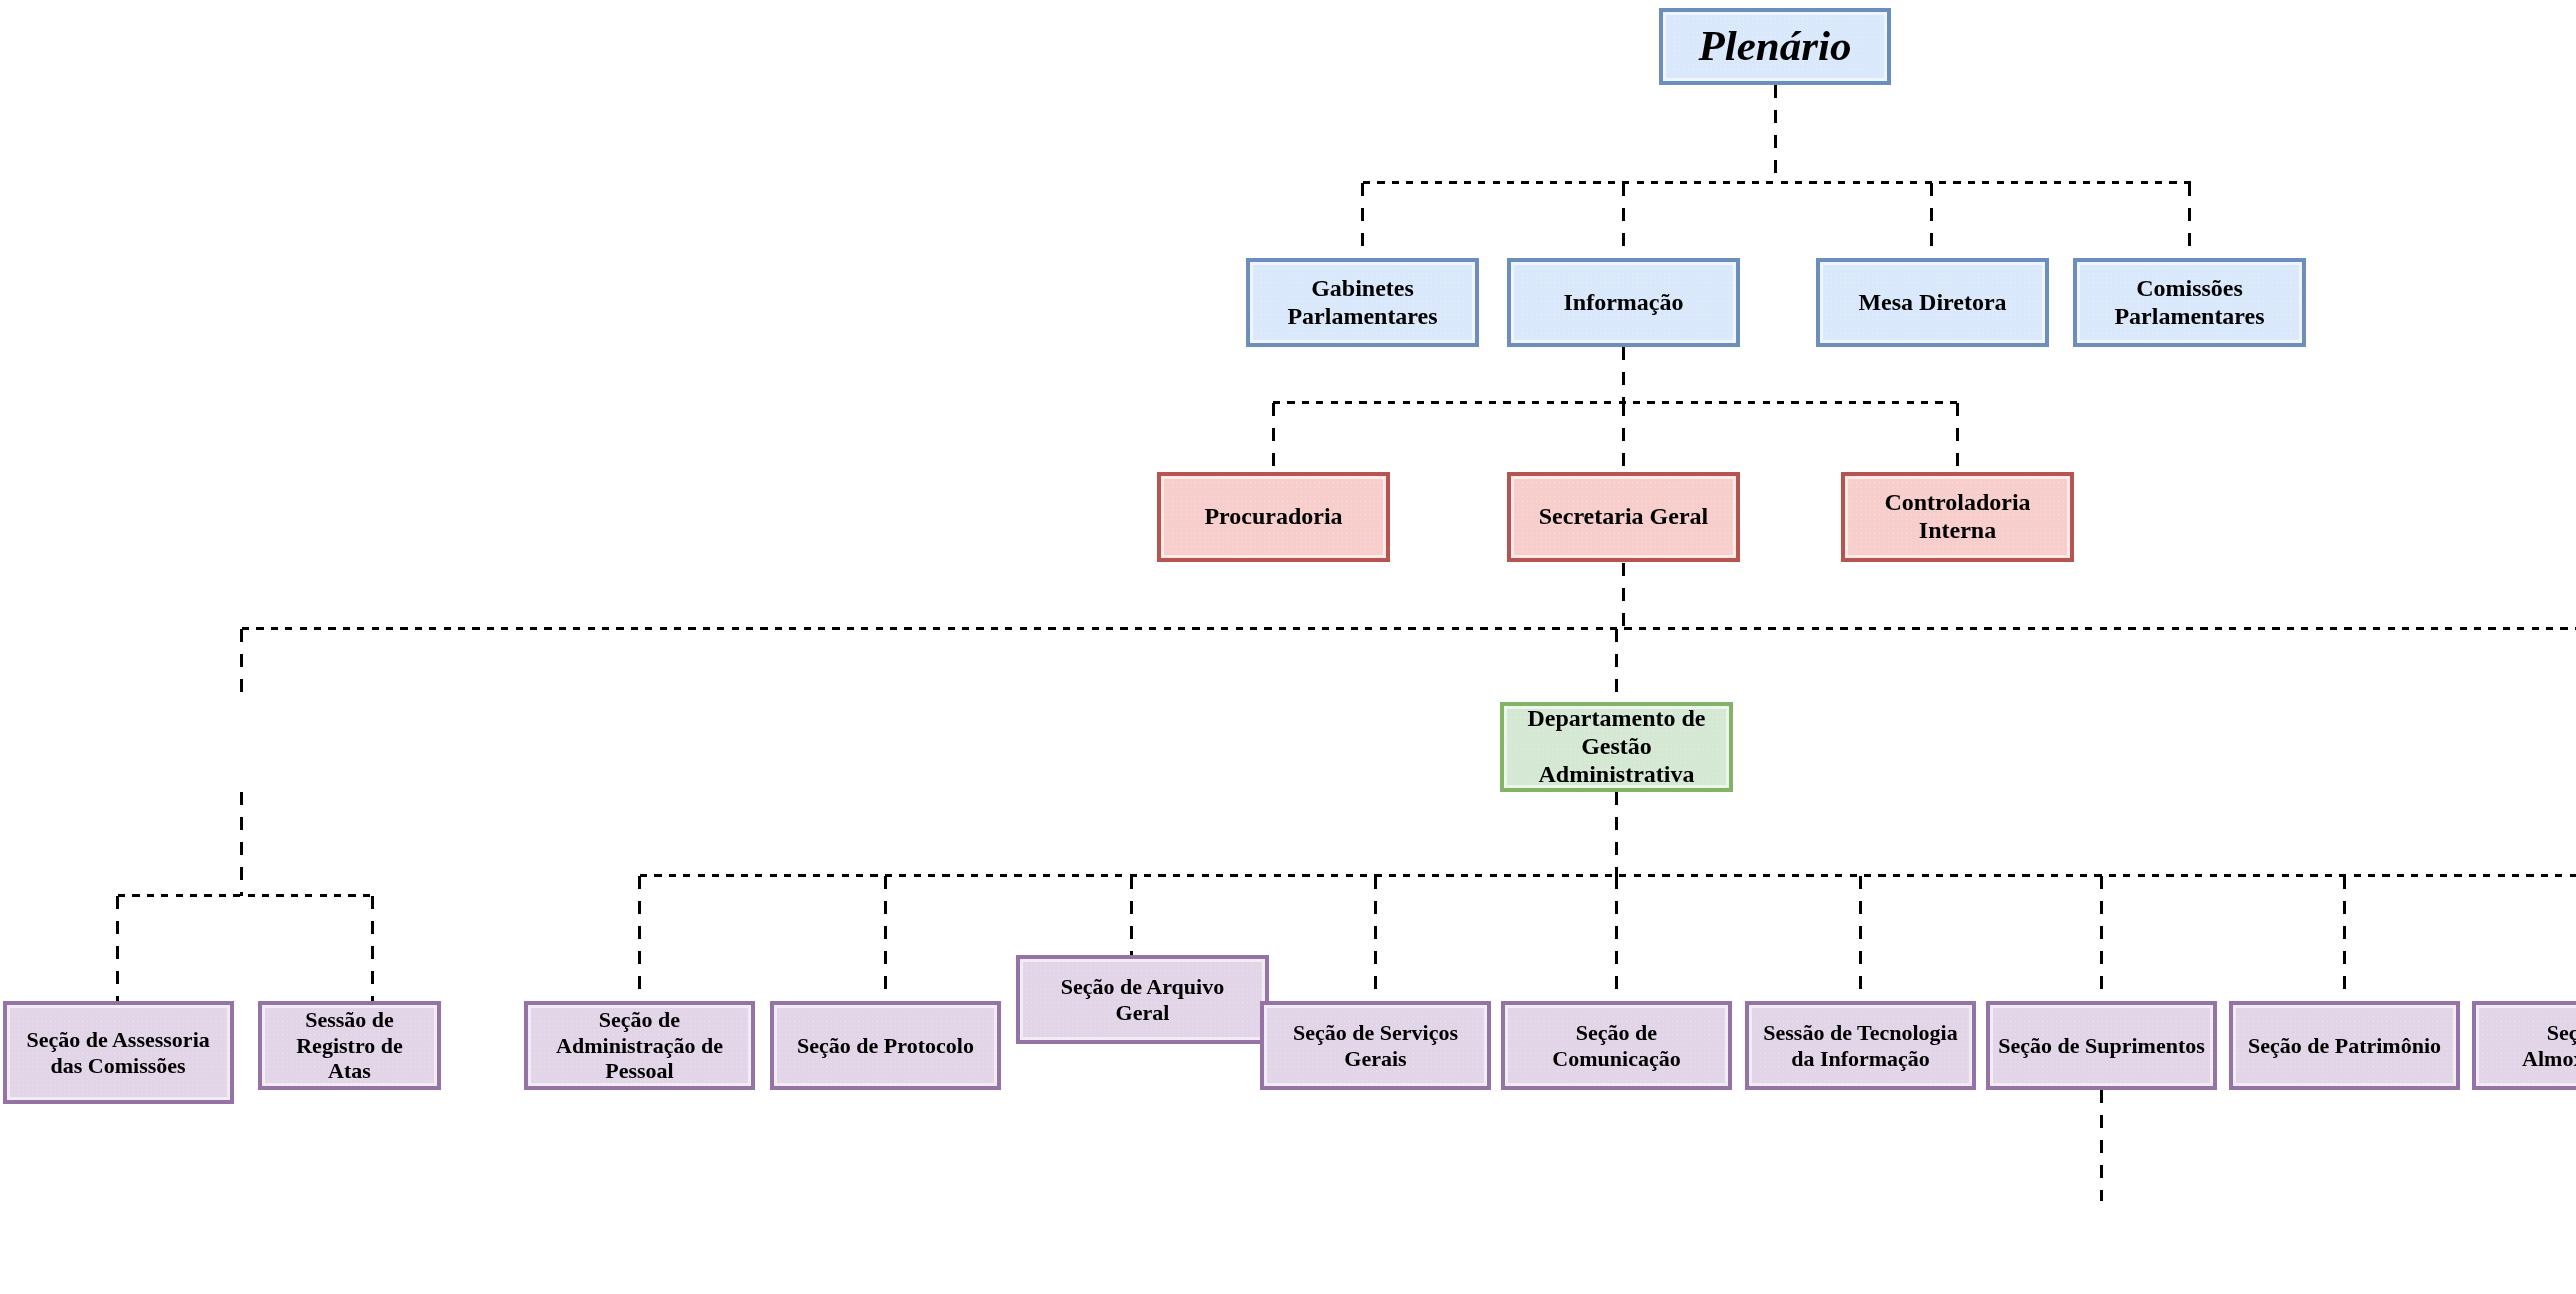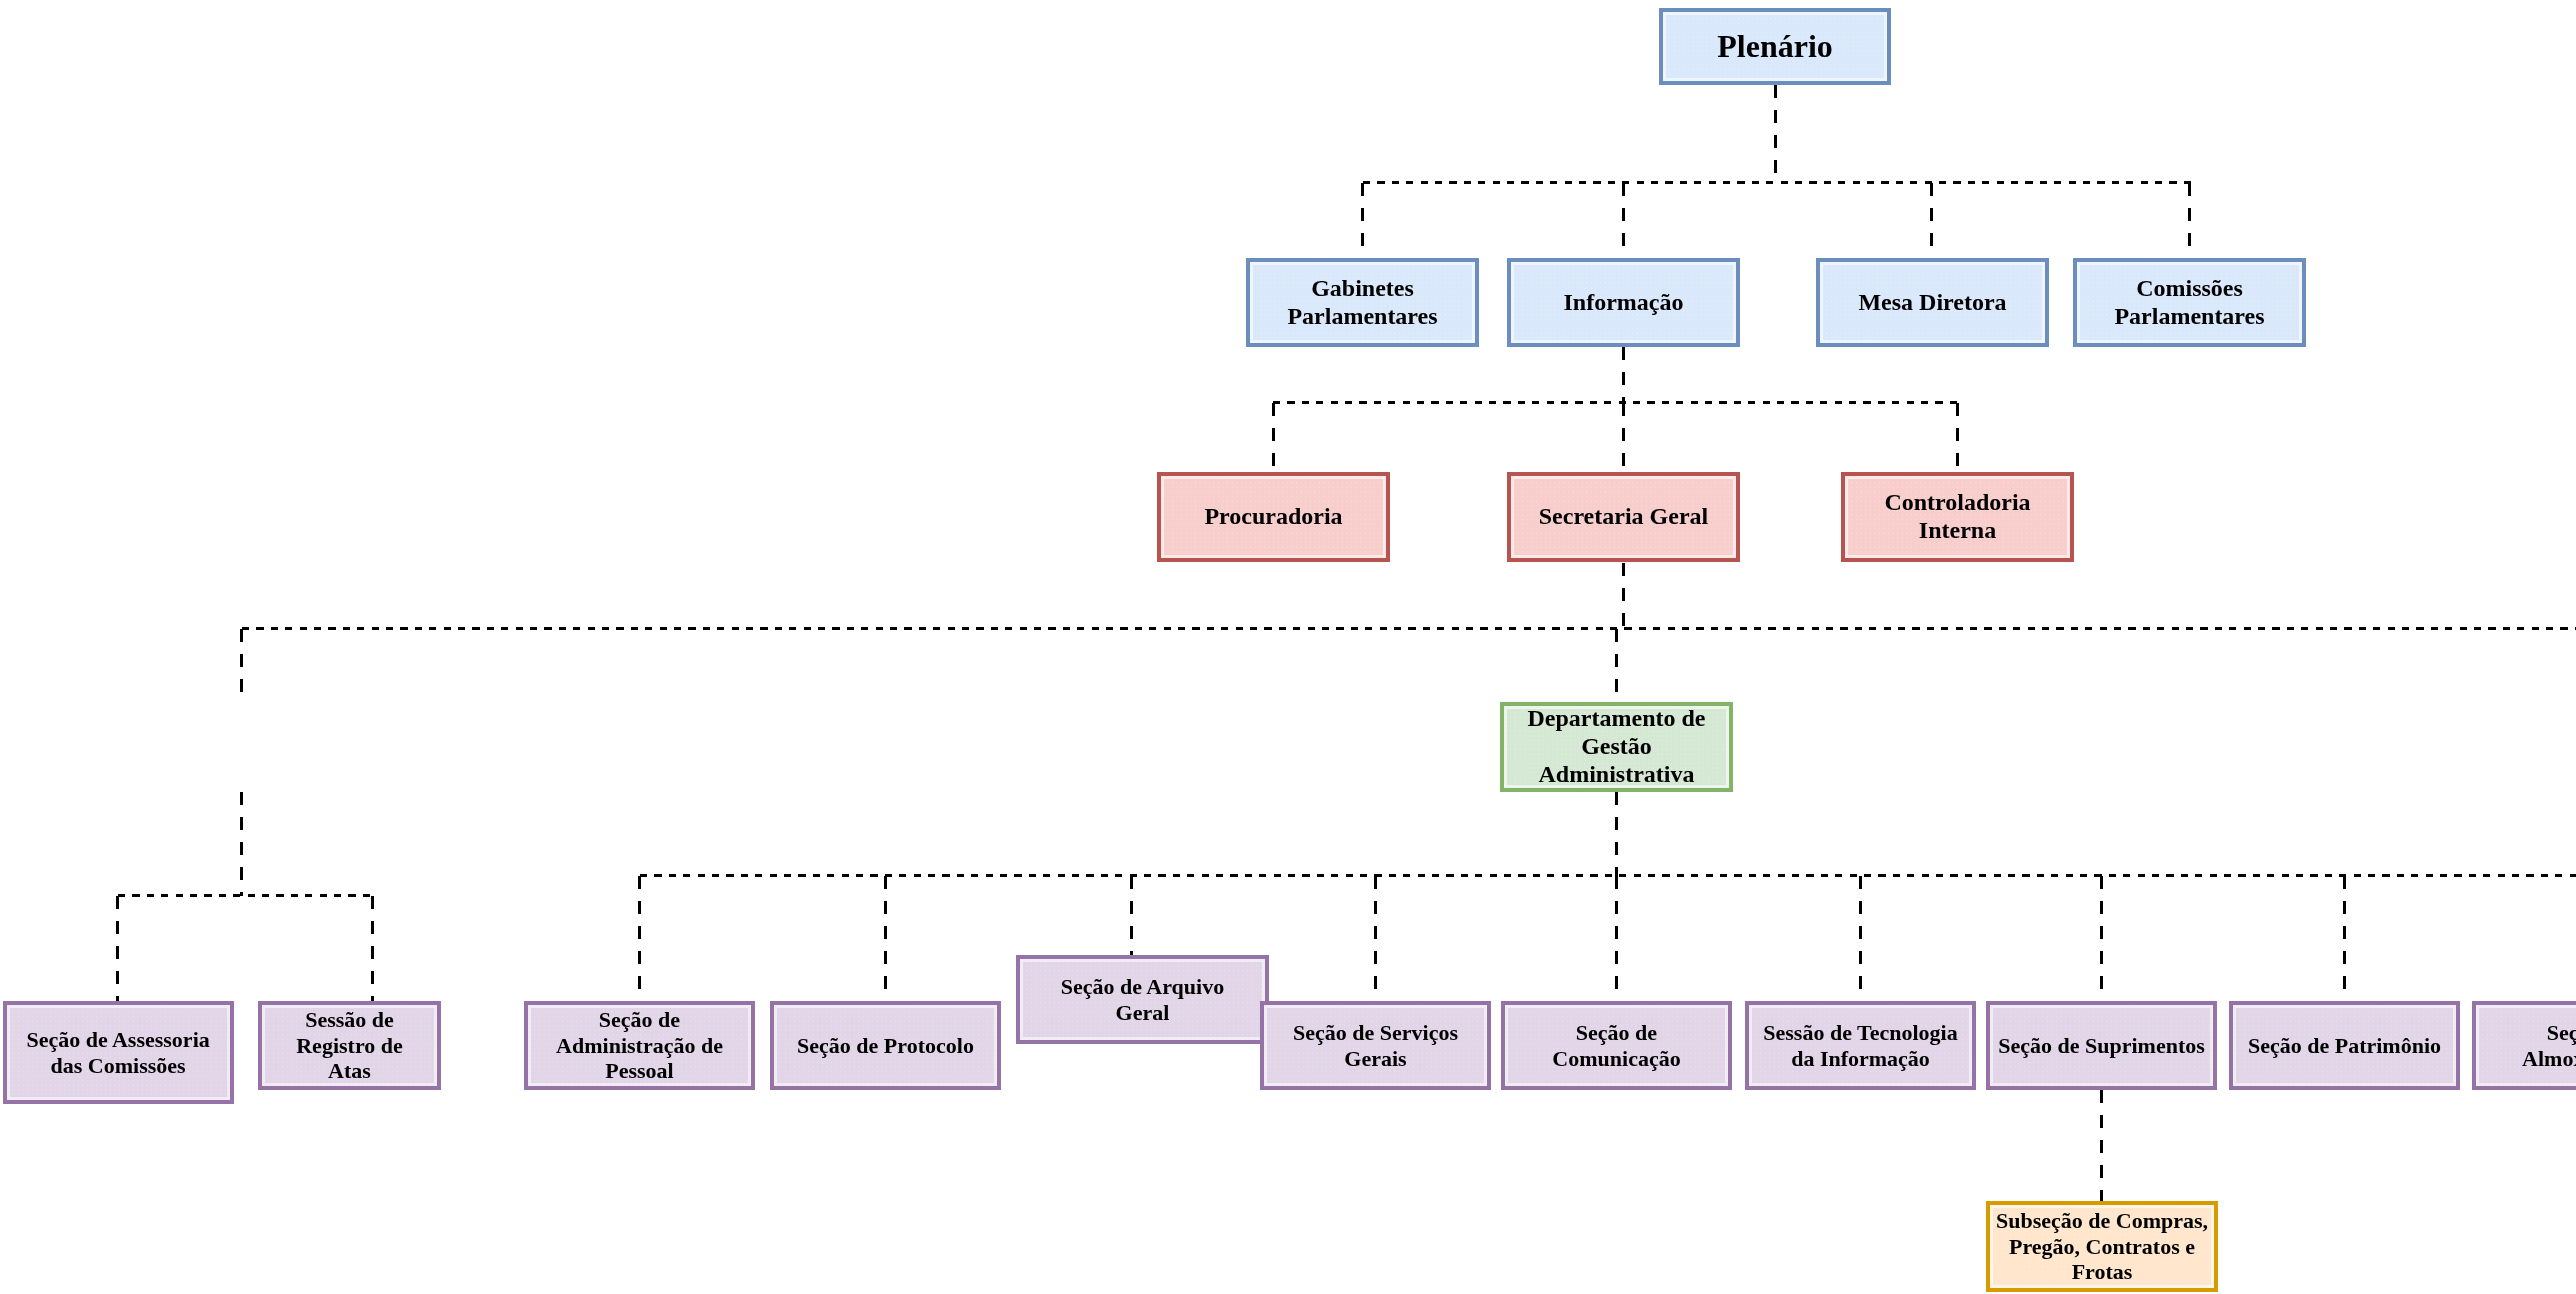--- a/index.html
+++ b/index.html
@@ -21,21 +21,21 @@
     box-shadow:inset 0 0 0 3.1px rgba(255,255,255,.55);
     background-image:radial-gradient(rgba(255,255,255,.40) 0.8px, transparent 0.8px);
     background-size:4.6px 4.6px;
   }
   .node .lbl{white-space:pre-line;padding:0 2.1px;}
   .blue  {background-color:#dae8fc;border-color:#6c8ebf;}
   .red   {background-color:#f8cecc;border-color:#b85450;}
   .green {background-color:#d5e8d4;border-color:#82b366;}
   .purple{background-color:#e1d5e7;border-color:#9673a6;}
   .orange{background-color:#ffe6cc;border-color:#d79b00;}
-  .f1{font-size:32px;}
+  .f1{font-size:43px;font-style:italic;}
   .f2{font-size:24px;}
   .f3{font-size:22px;}
   .vline{
     position:absolute;width:3.1px;
     background:repeating-linear-gradient(to bottom,#000 0 13.4px,transparent 13.4px 25px);
   }
   .hline{
     position:absolute;height:3.1px;
     background:repeating-linear-gradient(to right,#000 0 7.2px,transparent 7.2px 14.4px);
   }
@@ -153,20 +153,15 @@
     <span class="lbl">Seção de Suprimentos</span>
   </div>
   <div class="node purple f3" style="left:2229px;top:1001px;width:231px;height:89px">
     <span class="lbl">Seção de Patrimônio</span>
   </div>
   <div class="node purple f3" style="left:2472px;top:1001px;width:231px;height:89px">
     <span class="lbl">Seção de
 Almoxarifado</span>
   </div>
 
-  <div class="node orange f3" style="left:1986px;top:1201px;width:232px;height:91px">
-    <span class="lbl">Subseção de Compras,
-Pregão, Contratos e
-Frotas</span>
-  </div>
 
 </div>
 
 
 </body></html>

